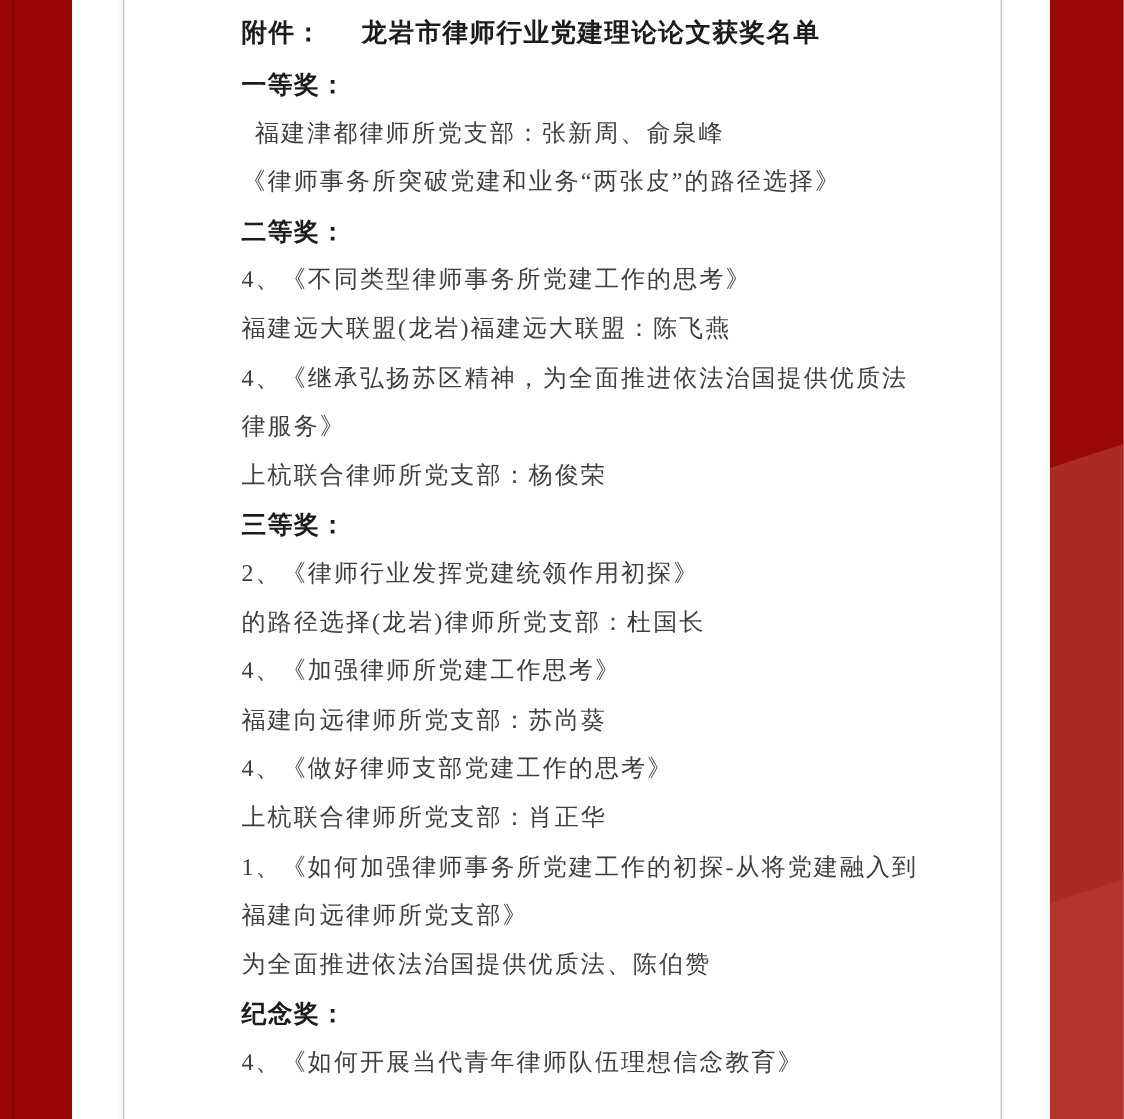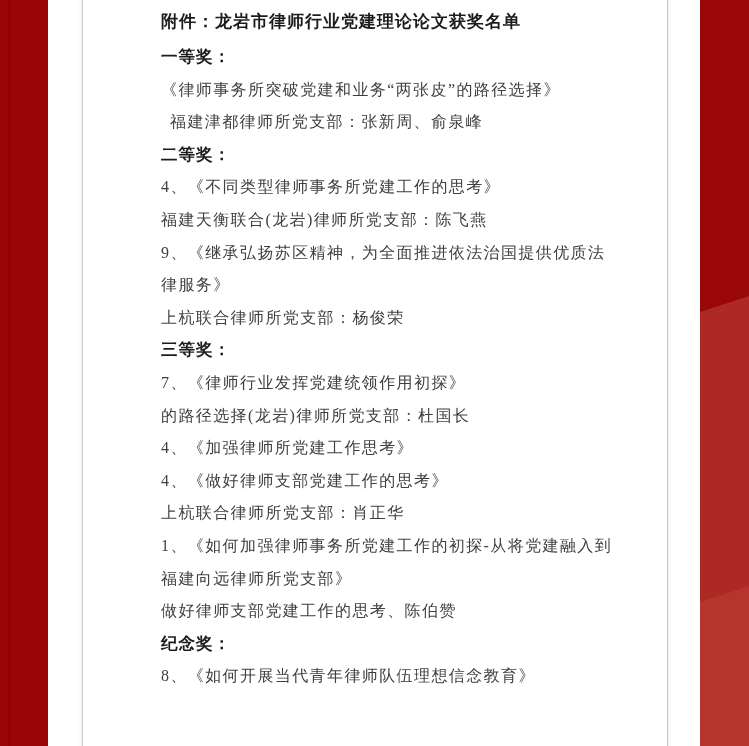--- a/index.html
+++ b/index.html
@@ -54,21 +54,21 @@
   
   .doc-heading {
     color: #1c1c1c;
     font-weight: bold;
     font-size: 17px;
     letter-spacing: 1px;
     white-space: nowrap;
     line-height: 24px;
     margin-bottom: 7px;
   }
-  .doc-heading .heading-title { }
+  .doc-heading .heading-title { margin-left: 26px; }
 
   .doc-line {
     font-size: 16px;
     line-height: 32.6px;
     height: 32.6px;
     letter-spacing: 1.4px;
     color: #3f3f3f;
     white-space: nowrap;
   }
   .doc-line.head {
@@ -94,35 +94,36 @@
 <div class="page-column">
 
   <div class="doc-card">
     <div class="doc-content">
 
       <div class="doc-heading">
         <span>附件：</span><span class="heading-title">龙岩市律师行业党建理论论文获奖名单</span>
       </div>
 
       <div class="doc-line head">一等奖：</div>
+      <div class="doc-line indent">福建津都律师所党支部：张新周、俞泉峰</div>
       <div class="doc-line">《律师事务所突破党建和业务“两张皮”的路径选择》</div>
-      <div class="doc-line indent">福建津都律师所党支部：张新周、俞泉峰</div>
       <div class="doc-line head">二等奖：</div>
       <div class="doc-line">4、《不同类型律师事务所党建工作的思考》</div>
-      <div class="doc-line">福建天衡联合(龙岩)律师所党支部：陈飞燕</div>
-      <div class="doc-line">9、《继承弘扬苏区精神，为全面推进依法治国提供优质法</div>
+      <div class="doc-line">福建远大联盟(龙岩)福建远大联盟：陈飞燕</div>
+      <div class="doc-line">4、《继承弘扬苏区精神，为全面推进依法治国提供优质法</div>
       <div class="doc-line">律服务》</div>
       <div class="doc-line">上杭联合律师所党支部：杨俊荣</div>
       <div class="doc-line head">三等奖：</div>
-      <div class="doc-line">7、《律师行业发挥党建统领作用初探》</div>
+      <div class="doc-line">2、《律师行业发挥党建统领作用初探》</div>
       <div class="doc-line">的路径选择(龙岩)律师所党支部：杜国长</div>
       <div class="doc-line">4、《加强律师所党建工作思考》</div>
+      <div class="doc-line">福建向远律师所党支部：苏尚葵</div>
       <div class="doc-line">4、《做好律师支部党建工作的思考》</div>
       <div class="doc-line">上杭联合律师所党支部：肖正华</div>
       <div class="doc-line">1、《如何加强律师事务所党建工作的初探-从将党建融入到</div>
       <div class="doc-line">福建向远律师所党支部》</div>
-      <div class="doc-line">做好律师支部党建工作的思考、陈伯赞</div>
+      <div class="doc-line">为全面推进依法治国提供优质法、陈伯赞</div>
       <div class="doc-line head">纪念奖：</div>
-      <div class="doc-line">8、《如何开展当代青年律师队伍理想信念教育》</div>
+      <div class="doc-line">4、《如何开展当代青年律师队伍理想信念教育》</div>
 
     </div>
   </div>
 </div>
 
 </body></html>

